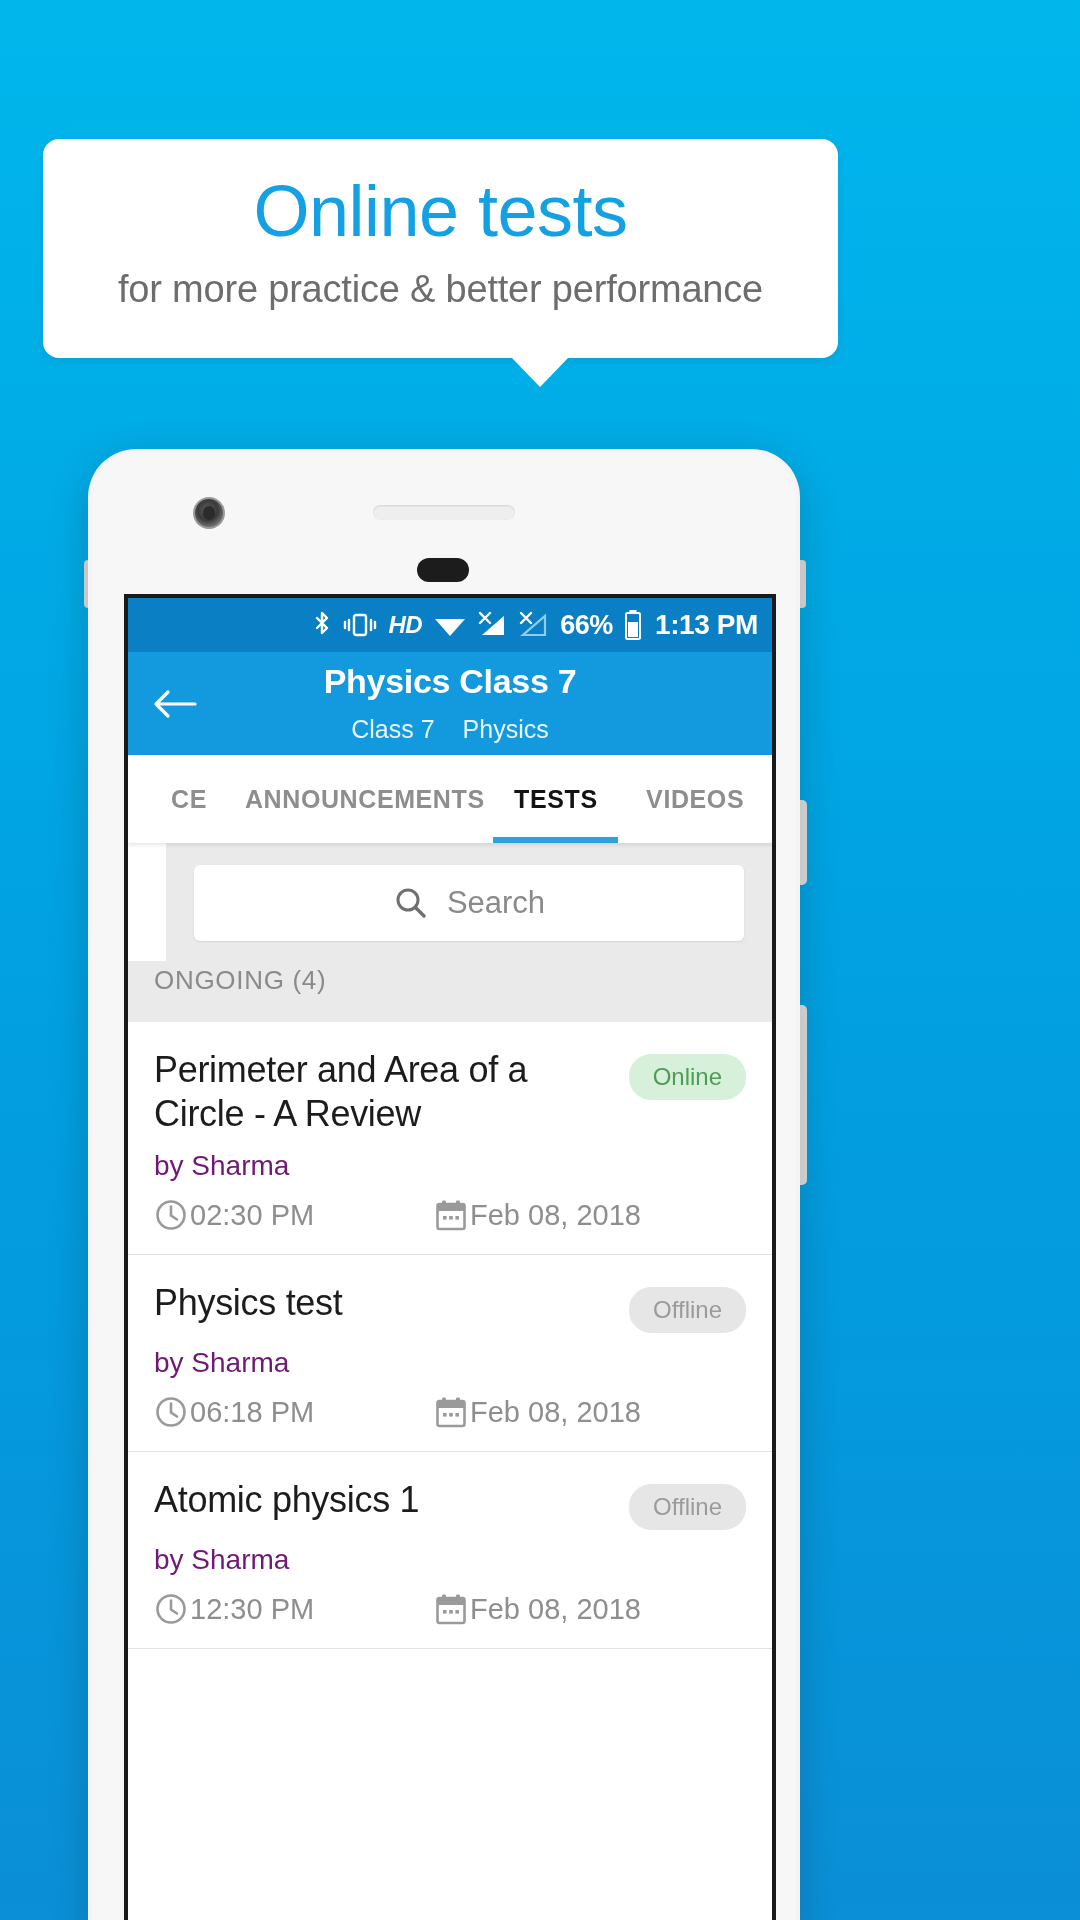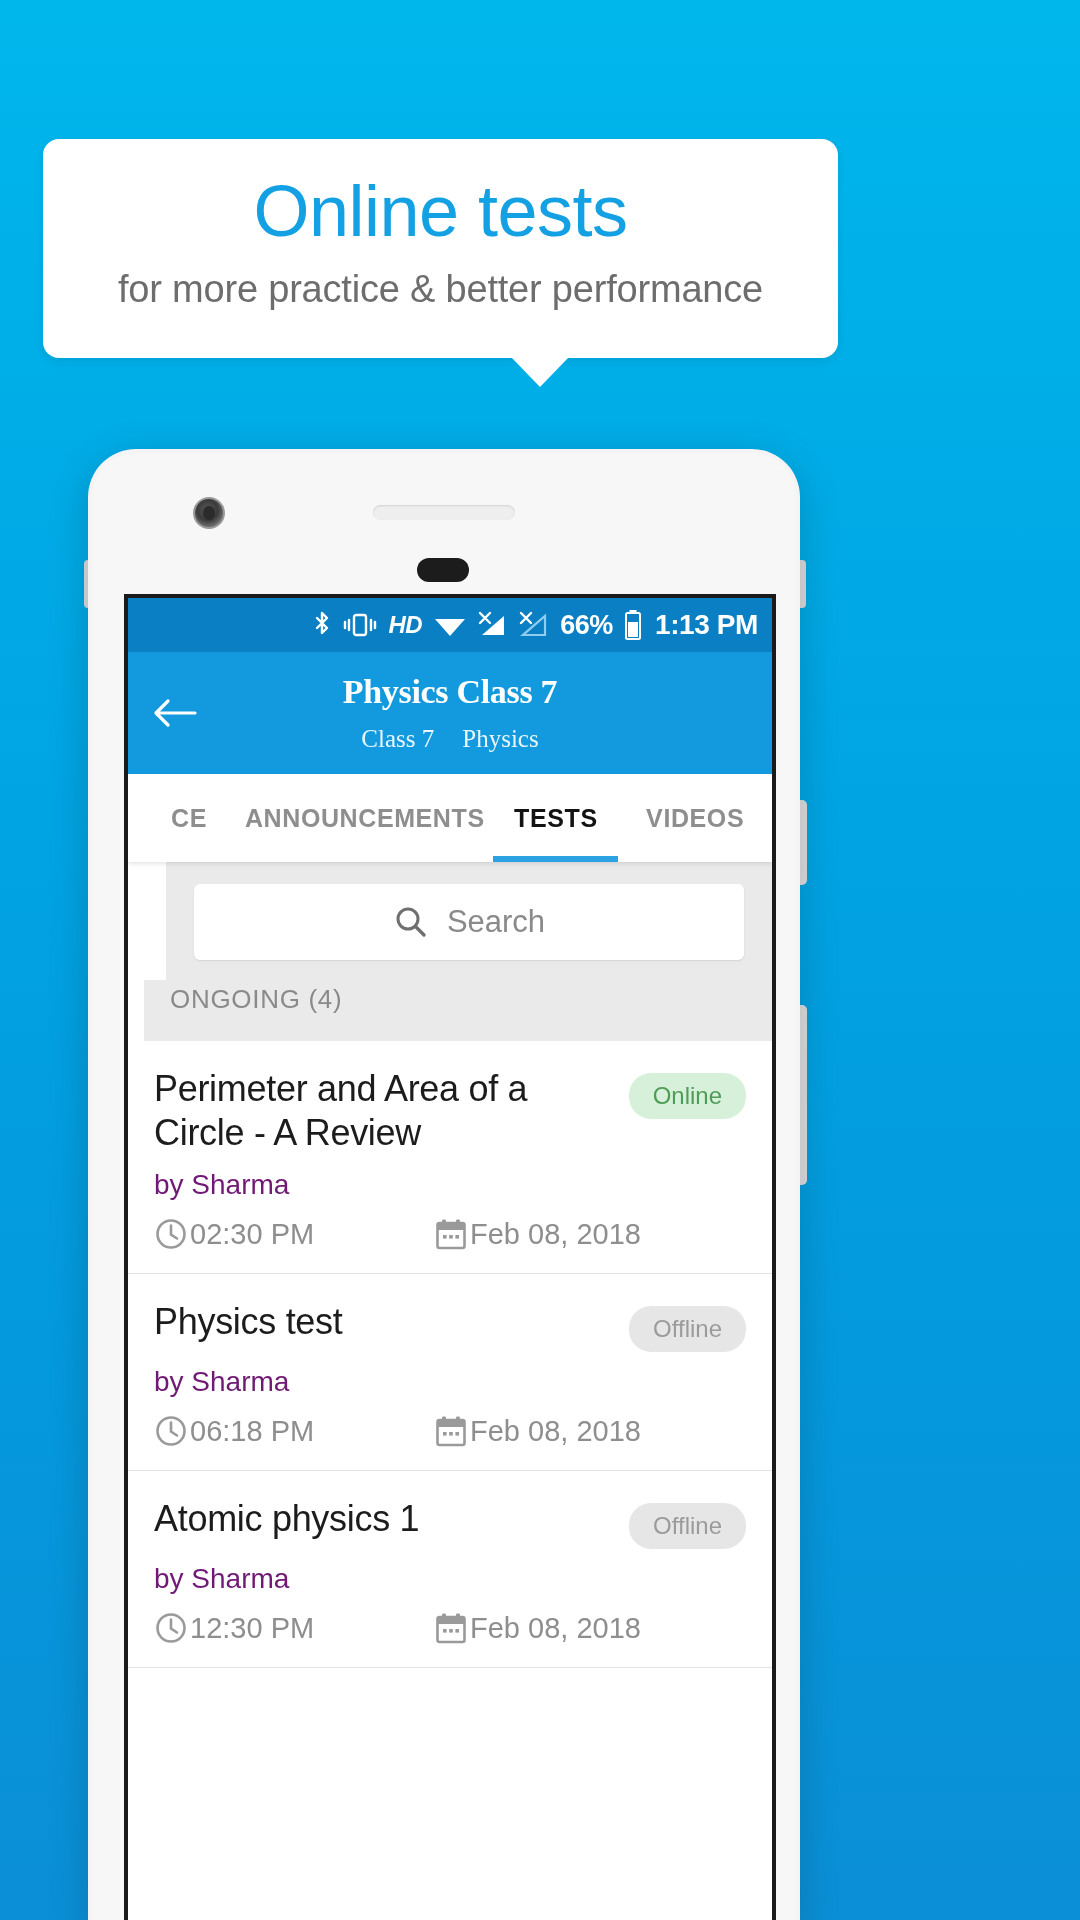--- a/index.html
+++ b/index.html
@@ -176,28 +176,27 @@
   }
   .sb-time {
     font-size: 28px;
     font-weight: 700;
     letter-spacing: -0.4px;
     margin-left: 2px;
   }
 
   
   .appbar {
-    height: 122px;
+    height: 103px;
     background: #139ade;
     position: relative;
     display: flex;
     flex-direction: column;
     align-items: center;
     justify-content: center;
-    font-family: Liberation Serif, serif;
   }
   .back-arrow {
     position: absolute;
     left: 24px;
     top: 50%;
     transform: translateY(-50%);
     width: 46px; height: 46px;
     display: flex; align-items: center; justify-content: center;
     cursor: pointer;
   }
@@ -277,21 +276,20 @@
     color: #8a8a8a;
   }
 
   
   .section-header {
     background: #eaeaea;
     padding: 4px 0 26px 26px;
     font-size: 26px;
     letter-spacing: 0.7px;
     color: #8a8a8a;
-    margin-left: 16px;
   }
 
   
   .list { background: #ffffff; }
   .list-item {
     padding: 26px 26px 22px 26px;
     border-bottom: 1px solid #e3e3e3;
     position: relative;
     cursor: pointer;
   }

